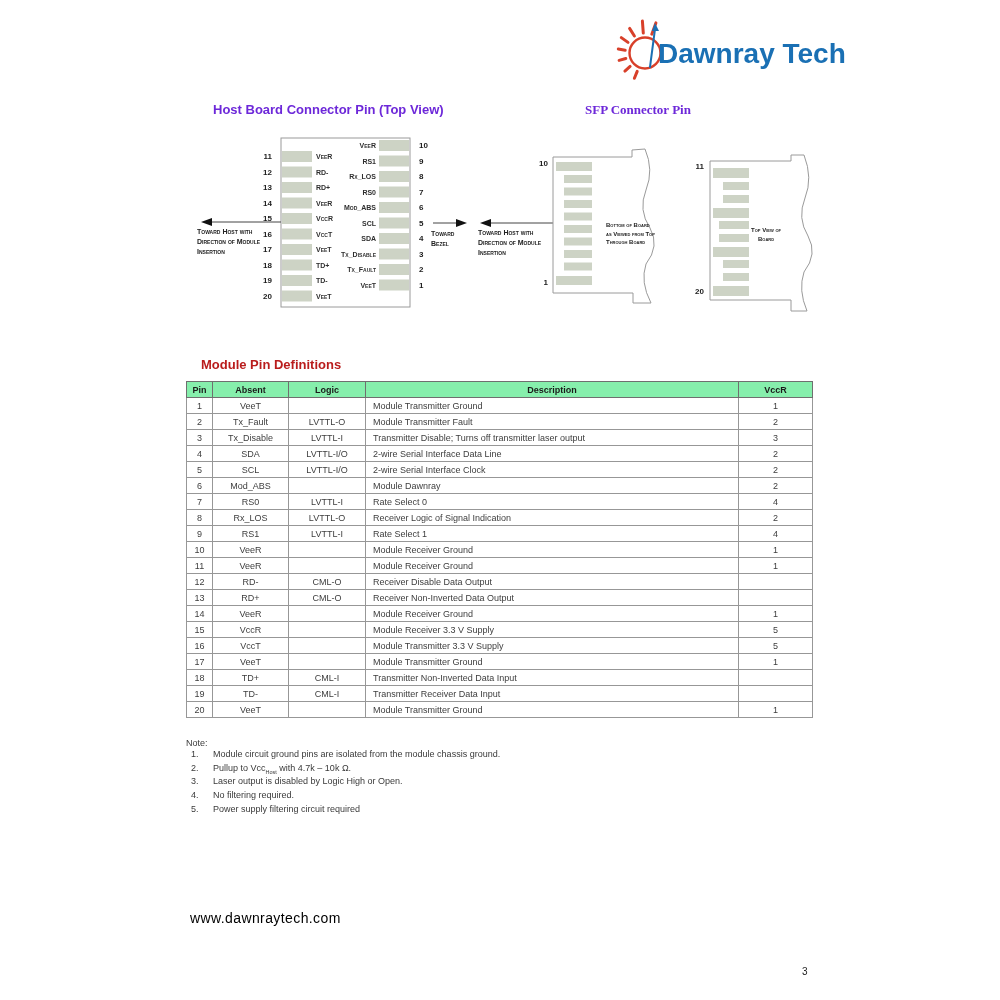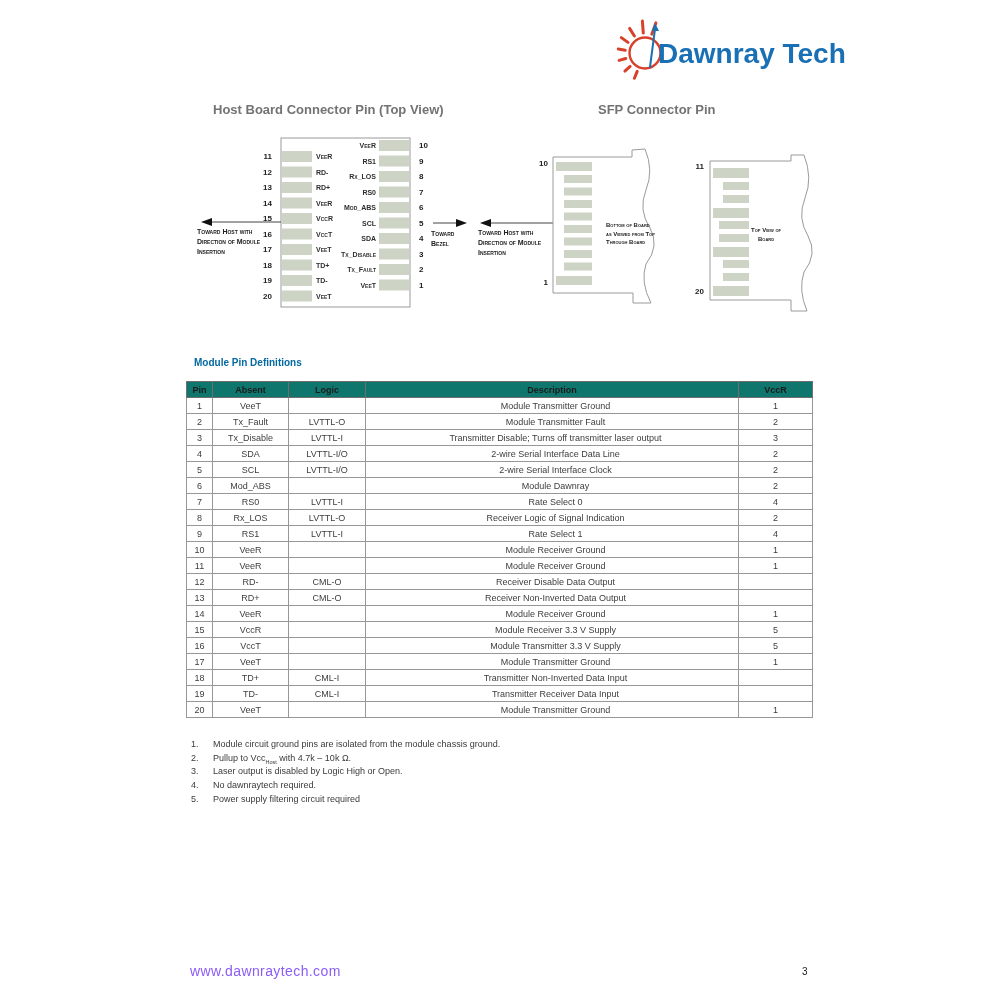--- a/index.html
+++ b/index.html
@@ -1,40 +1,40 @@
 <!DOCTYPE html>
 <html><head>
 <meta charset="utf-8">
 <style>
   html,body{margin:0;padding:0;background:#fff;}
   .page{position:relative;width:1000px;height:1000px;background:#ffffff;
         font-family:"Liberation Sans",sans-serif;color:#222;overflow:hidden;}
   .abs{position:absolute;}
-  .diagram-title{position:absolute;font-size:13px;font-weight:bold;color:#737373;white-space:nowrap;}
+  .diagram-title{position:absolute;font-size:13px;font-weight:bold;color:#6d28d9;white-space:nowrap;}
   .pin-num{position:absolute;height:11px;line-height:11px;font-size:8px;font-weight:bold;color:#1c1c1c;}
   .pin-label{position:absolute;height:11px;line-height:11px;font-size:7px;font-weight:bold;
              font-variant:small-caps;color:#2e2e2e;white-space:nowrap;}
   .arrow-label{position:absolute;font-size:7px;line-height:10px;font-weight:bold;
                font-variant:small-caps;color:#222;}
   .board-caption{position:absolute;font-size:6px;line-height:8.5px;font-weight:bold;
                  font-variant:small-caps;color:#222;}
   .sfp-num{position:absolute;height:10px;line-height:10px;font-size:8px;font-weight:bold;color:#1c1c1c;text-align:right;width:24px;}
-  .table-title{position:absolute;left:194px;top:357px;font-size:10px;font-weight:bold;color:#0369a1;}
+  .table-title{position:absolute;left:201px;top:357px;font-size:13px;font-weight:bold;color:#b91c1c;}
   table.pin-table{position:absolute;left:186px;top:381px;width:626px;border-collapse:collapse;table-layout:fixed;}
-  table.pin-table th{background:#0f766e;border:1px solid #6f6f6f;font-size:9px;font-weight:bold;
+  table.pin-table th{background:#86efac;border:1px solid #6f6f6f;font-size:9px;font-weight:bold;
                      color:#1a1a1a;height:15px;text-align:center;padding:0;}
   table.pin-table td{border:1px solid #979797;font-size:9px;color:#3d3d3d;height:15px;
                      text-align:center;padding:0;white-space:nowrap;overflow:hidden;}
-  table.pin-table td.c-desc{text-align:center;padding-left:7px;}
+  table.pin-table td.c-desc{text-align:left;padding-left:7px;}
   .notes{position:absolute;left:186px;top:738px;width:560px;font-size:9px;color:#3a3a3a;}
   .notes .note-row{display:flex;height:13.7px;line-height:13.7px;}
   .notes .note-num{width:13px;margin-left:5px;}
   .notes .note-text{margin-left:9px;}
   .notes sub{font-size:5.5px;}
-  .footer-site{position:absolute;left:190px;top:963px;font-size:14px;color:#8b5cf6;letter-spacing:0.4px;}
+  .footer-site{position:absolute;left:190px;top:910px;font-size:14px;color:#000000;letter-spacing:0.4px;}
   .footer-page{position:absolute;left:802px;top:966px;font-size:10px;color:#222;}
 </style>
 </head>
 <body>
 
 <div class="page">
 
   <svg class="abs" style="left:605px;top:10px;" width="245" height="75" viewBox="0 0 245 75">
     <g stroke-linecap="round" fill="none">
       <circle cx="40" cy="43" r="15.5" stroke="#d8402a" stroke-width="2.4"></circle>
@@ -50,21 +50,21 @@
       </g>
       <g>
         <line x1="50" y1="19" x2="45" y2="57" stroke="#1a70b4" stroke-width="2"></line>
         <polygon points="50,13 54,21 47,21" fill="#1a70b4" stroke="none"></polygon>
       </g>
     </g>
     <text x="53" y="53" font-size="28" font-weight="bold" fill="#1a70b4" font-family="Liberation Sans, sans-serif">Dawnray Tech</text>
   </svg>
 
   <div class="diagram-title" style="left:213px;top:102px;">Host Board Connector Pin (Top View)</div>
-  <div class="diagram-title" style="left:598px;top:102px;">SFP Connector Pin</div>
+  <div class="diagram-title" style="left:585px;top:102px;font-family:Liberation Serif, serif;">SFP Connector Pin</div>
 
   <svg class="abs" id="diagram-canvas" style="left:180px;top:130px;" width="680" height="190" viewBox="180 130 680 190">
 
     <rect x="281" y="138" width="129" height="169" fill="none" stroke="#9a9a9a" stroke-width="1"></rect>
 
     <g stroke="#444" stroke-width="1">
       <line x1="210" y1="222" x2="281" y2="222"></line>
       <polygon points="201,222 212,218 212,226" fill="#111" stroke="none"></polygon>
     </g>
     <g stroke="#444" stroke-width="1">
@@ -338,36 +338,37 @@
           <td>20</td>
           <td>VeeT</td>
           <td></td>
           <td class="c-desc">Module Transmitter Ground</td>
           <td>1</td>
         </tr>
       </tbody>
     </table>
 
   <div class="notes">
+    <div>Note:</div>
     <div id="note-items">
         <div class="note-row">
           <span class="note-num">1.</span>
           <span class="note-text">Module circuit ground pins are isolated from the module chassis ground.</span>
         </div>
         <div class="note-row">
           <span class="note-num">2.</span>
           <span class="note-text">Pullup to Vcc<sub>Host</sub> with 4.7k – 10k Ω.</span>
         </div>
         <div class="note-row">
           <span class="note-num">3.</span>
           <span class="note-text">Laser output is disabled by Logic High or Open.</span>
         </div>
         <div class="note-row">
           <span class="note-num">4.</span>
-          <span class="note-text">No dawnraytech required.</span>
+          <span class="note-text">No filtering required.</span>
         </div>
         <div class="note-row">
           <span class="note-num">5.</span>
           <span class="note-text">Power supply filtering circuit required</span>
         </div>
       </div>
   </div>
 
   <div class="footer-site">www.dawnraytech.com</div>
   <div class="footer-page">3</div>

